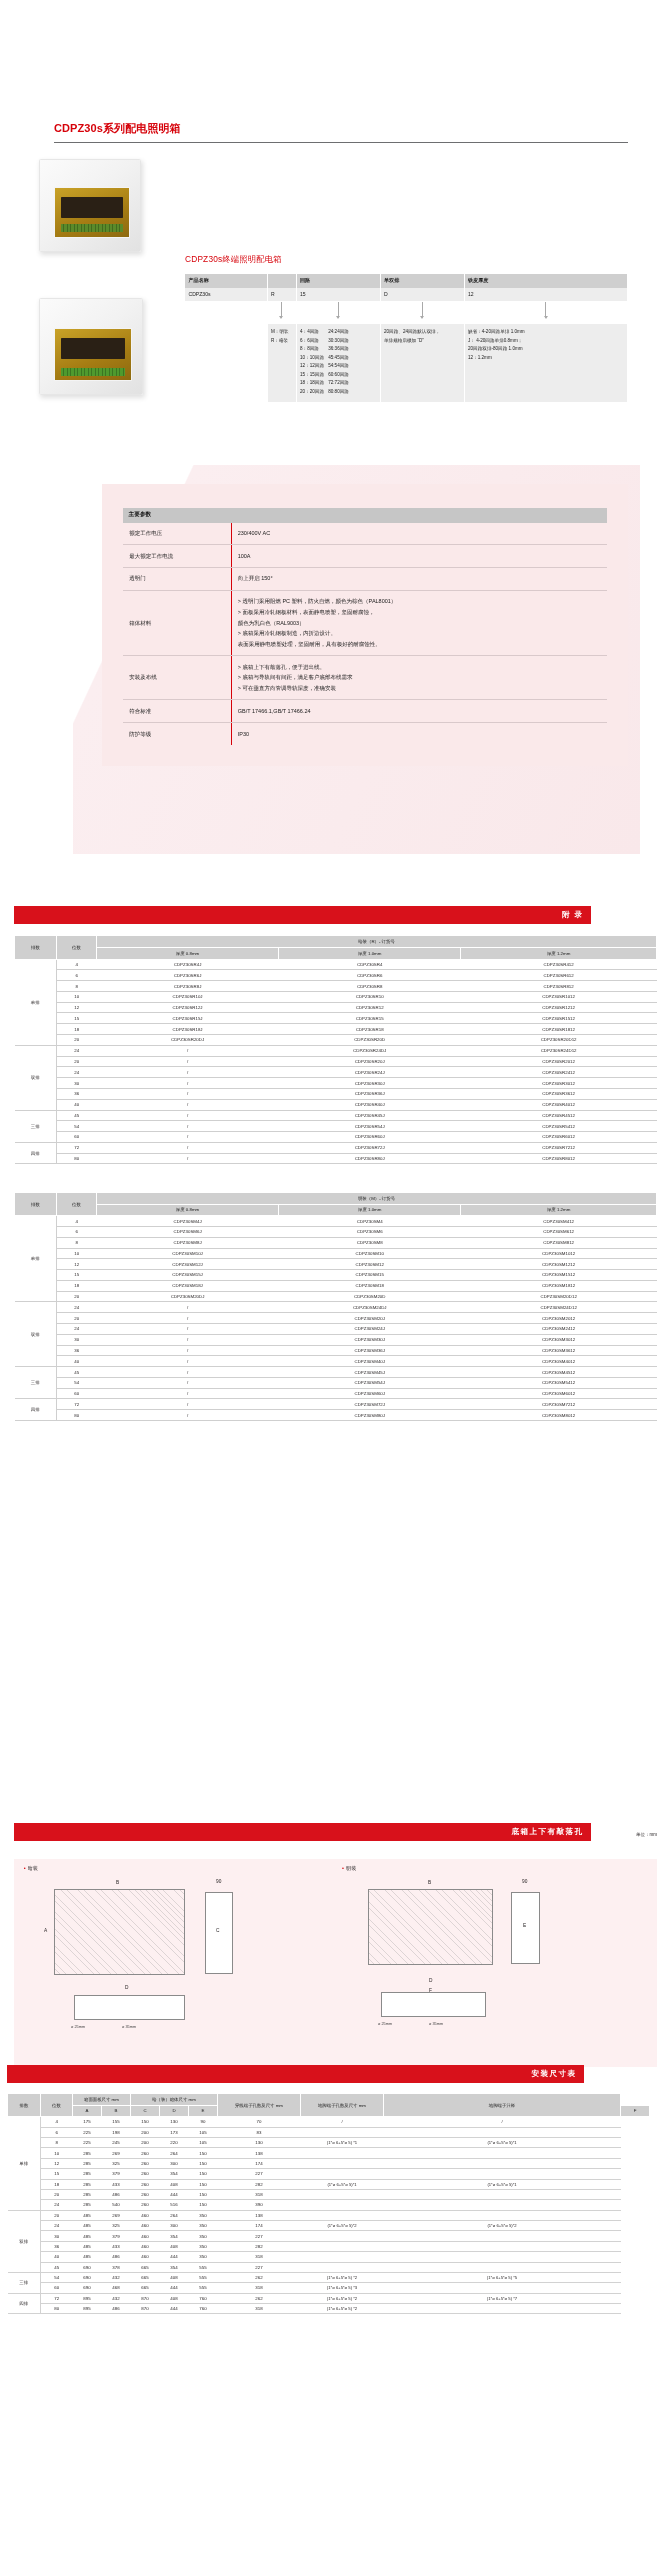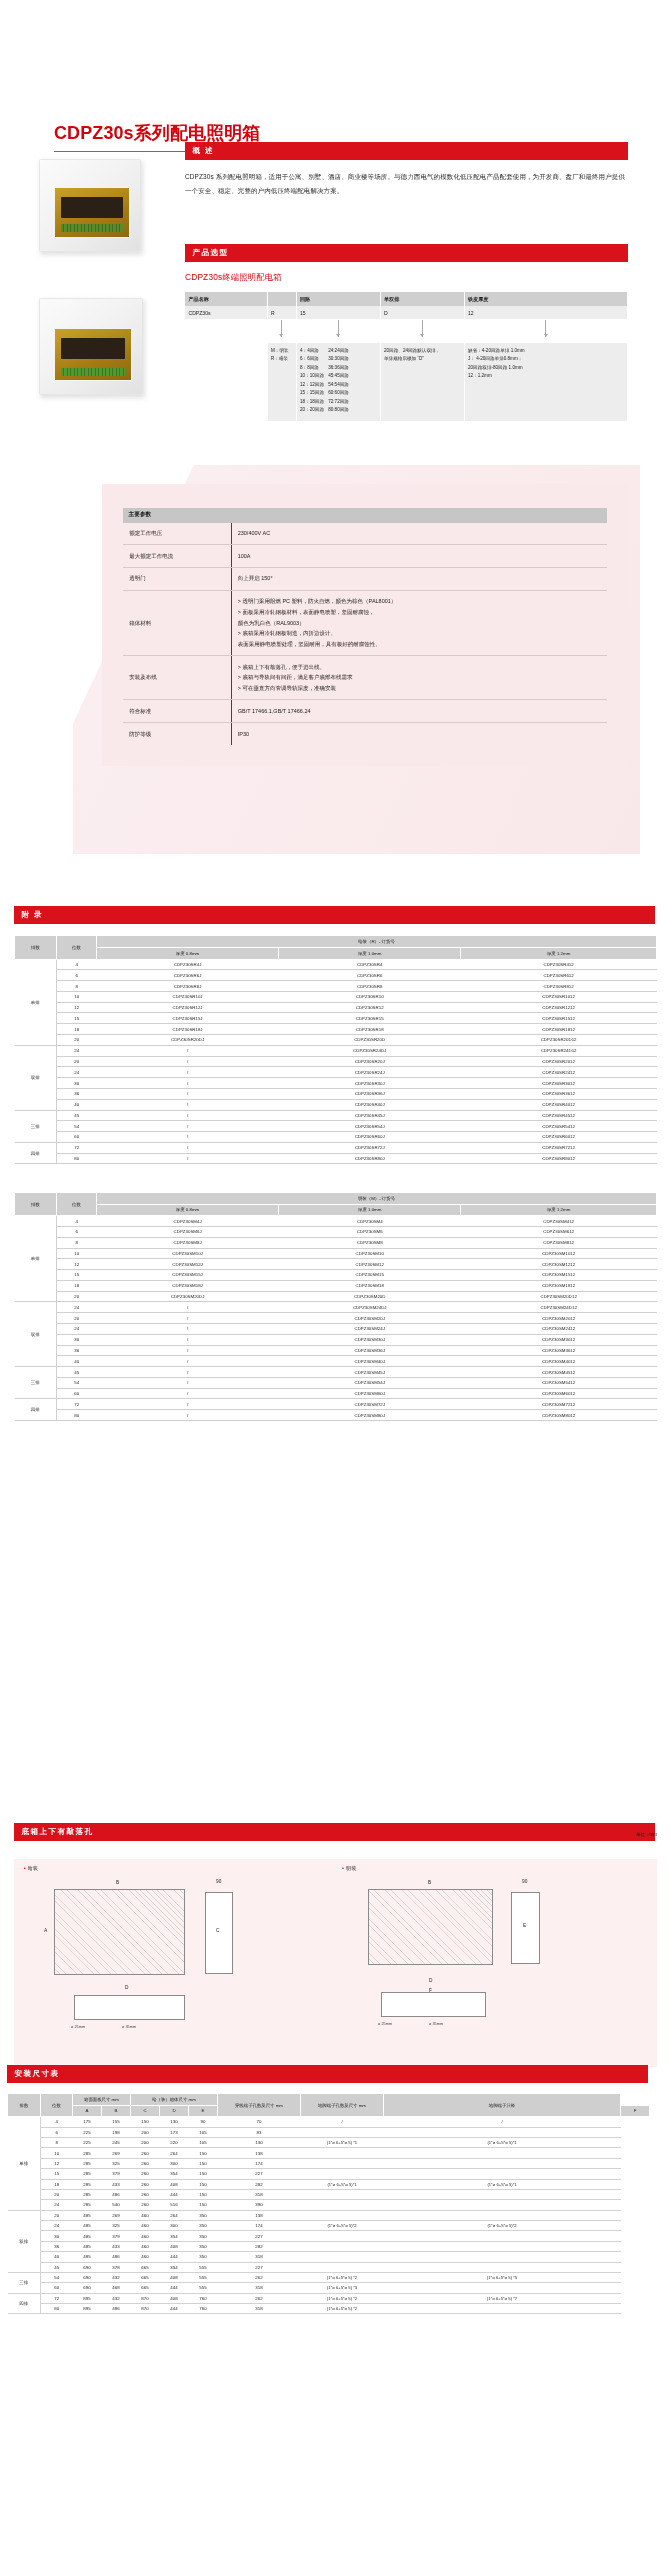--- a/index.html
+++ b/index.html
@@ -9,21 +9,21 @@
     background: #ffffff;
     font-family: "Liberation Sans", "DejaVu Sans", sans-serif;
     color: #231f20;
     -webkit-font-smoothing: antialiased;
   }
   .page { position: relative; width:671px; height:2576px; overflow:hidden; }
 
   
   .title-wrap { position:absolute; left:54px; top:121px; width:574px; }
   .page-title {
-    color:#d6020a; font-size:18px; font-weight:bold; letter-spacing:0.1px;
+    color:#d6020a; font-size:11px; font-weight:bold; letter-spacing:0.1px;
     font-family:"Liberation Sans","DejaVu Sans",sans-serif;
   }
   .title-rule { margin-top:6.2px; border-top:0.8px solid #6d6e70; width:574px; }
 
   
   .red-bar {
     background:#d8111b; color:#fff; font-weight:bold; font-size:7.6px;
     padding:4.2px 7.6px; letter-spacing:1.4px;
   }
 
@@ -119,21 +119,21 @@
     padding:5.5px 6.2px; vertical-align:middle; border-bottom:0.7px solid #d9c9cb;
     font-size:5.5px; line-height:1.95;
   }
   table.params td.k { width:108px; border-right:1px solid #d6020a; color:#1b1b1b; }
   table.params td.v { color:#1b1b1b; }
   table.params tr:last-child td { border-bottom:none; }
   .bul { display:block; }
 
   
   .appendix { position:absolute; left:14px; top:906px; width:643px; }
-  .app-bar { width:641px; }
+  .app-bar { width:577px;text-align:right; }
 
   table.models {
     width:643px; border-collapse:collapse; font-size:4.4px; margin-top:11px;
   }
   table.models th {
     background:#cfcfcf; color:#1b1b1b; font-weight:normal; text-align:center;
     padding:2.8px 1.4px; border:0.7px solid #ffffff; font-size:4.4px;
   }
   table.models th.tall { padding:8.3px 1.4px; }
   table.models td {
@@ -191,36 +191,31 @@
 
   <div class="photo1">
     <div class="box-outer">
       <div class="box-window">
         <div class="box-slot"></div>
         <div class="box-rail"></div>
       </div>
     </div>
   </div>
 
-  <div class="overview">
-    <div class="red-bar">概 述</div>
-    <div class="overview-text">CDPZ30s 系列配电照明箱，适用于公寓、别墅、酒店、商业楼等场所。与德力西电气的模数化低压配电产品配套使用，为开发商、盘厂和最终用户提供一个安全、稳定、完整的户内低压终端配电解决方案。</div>
-  </div>
 
   <div class="photo2">
     <div class="box-outer">
       <div class="box-window">
         <div class="box-slot"></div>
         <div class="box-green-rail"></div>
       </div>
     </div>
   </div>
 
   <div class="selection">
-    <div class="red-bar">产品选型</div>
     <div class="sel-sub">CDPZ30s终端照明配电箱</div>
 
     <table class="sel">
       <tbody>
           <tr>
         <th style="width:82px">产品名称</th>
         <th style="width:29px"></th>
         <th style="width:84px">回路</th>
         <th style="width:84px">单双排</th>
         <th>铁皮厚度</th>

